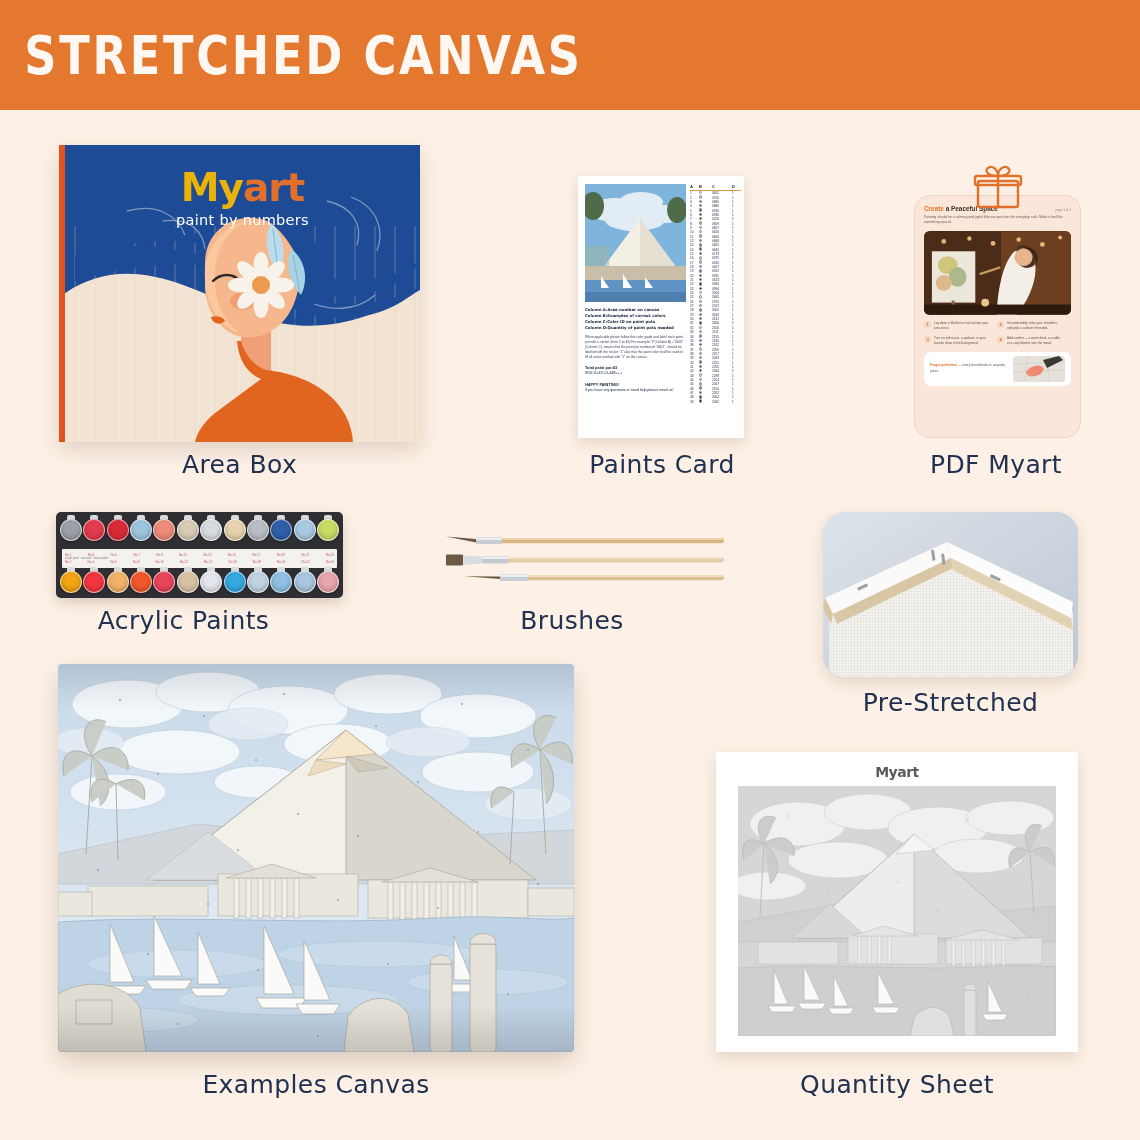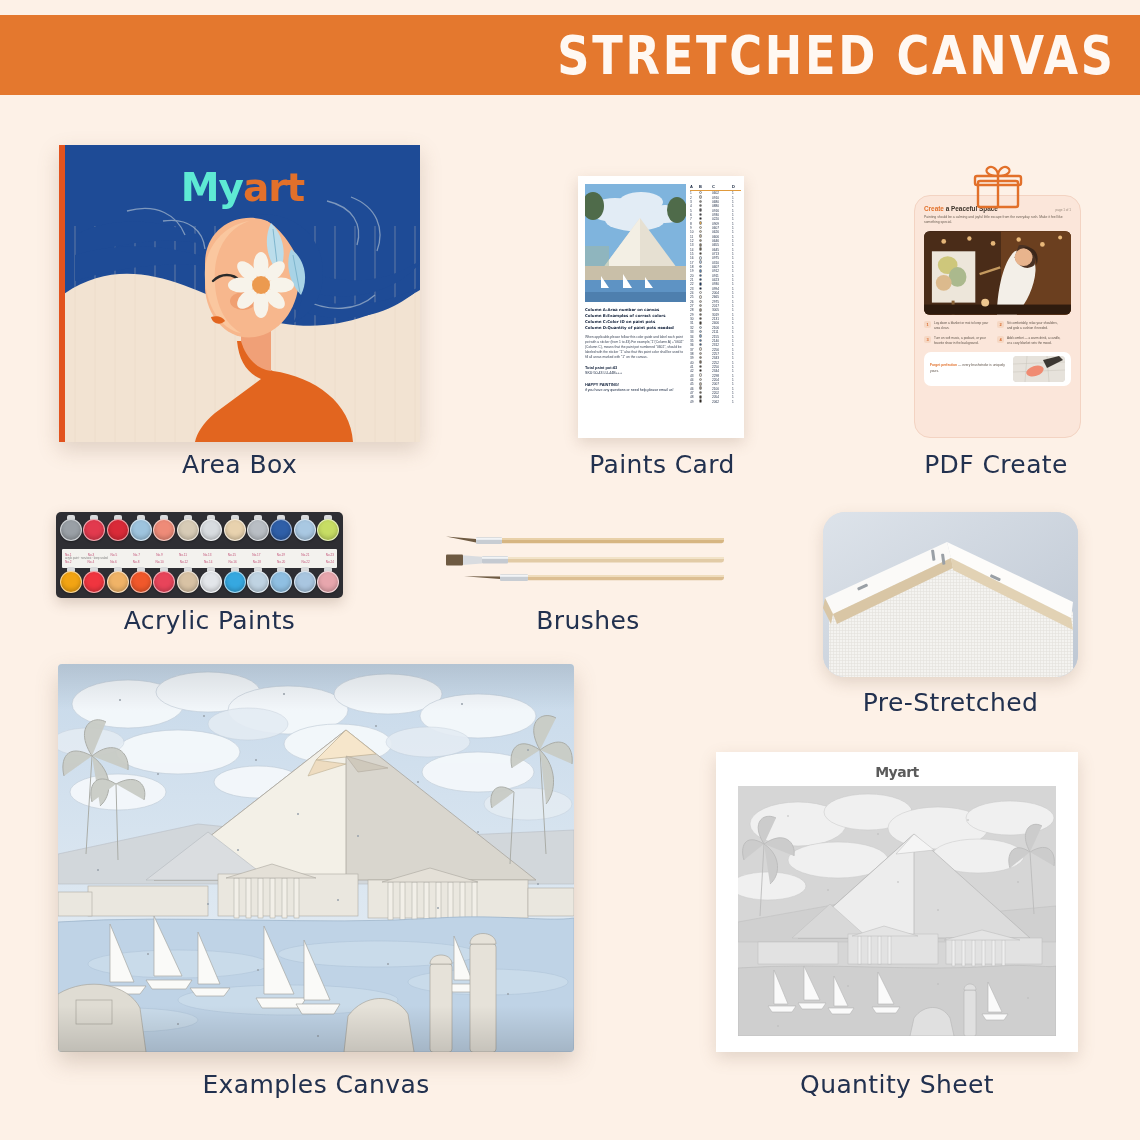--- a/index.html
+++ b/index.html
@@ -6,24 +6,24 @@
   html, body { width: 1140px; height: 1140px; }
   body {
     background: #FDF1E7;
     font-family: "Liberation Sans", sans-serif;
     overflow: hidden;
     position: relative;
   }
 
   
   .header {
-    position: absolute; left: 0; top: 15px;
-    width: 1140px; height: 80px;
+    position: absolute; left: 0; top: 0;
+    width: 1140px; height: 110px;
     background: #E4782E;
-    display: flex; align-items: center; justify-content: flex-end;
+    display: flex; align-items: center; justify-content: flex-start;
   }
   .header-title {
     color: #FFF8F2;
     font-family: "DejaVu Sans Condensed", "Liberation Sans Narrow", "Liberation Sans", sans-serif;
     font-weight: bold;
     font-size: 54px;
     letter-spacing: 3px;
     transform: scaleX(0.92);
   }
 
@@ -48,21 +48,21 @@
     box-shadow: 0 8px 20px rgba(120,90,70,0.22);
   }
   .box-logo {
     position: absolute; top: 20px; left: 0; width: 100%;
     text-align: center; z-index: 6;
   }
   .logo-word {
     font-family: "DejaVu Sans", "Liberation Sans", sans-serif;
     font-weight: bold; font-size: 39px; letter-spacing: -1px;
   }
-  .logo-my { color: #5eead4; }
+  .logo-my { color: #eab308; }
   .logo-art { color: #E2702A; }
   .box-sub {
     color: #FFFFFF; font-size: 14.5px; margin-top: 2px;
     letter-spacing: .3px;
     font-family: "DejaVu Sans", "Liberation Sans", sans-serif;
   }
   .box-cream-wave {
     position: absolute; left: -4px; bottom: -4px; width: 372px; height: 220px; z-index: 1;
   }
   .box-figure { position: absolute; left: 0; top: 0; width: 361px; height: 297px; z-index: 3; }
@@ -299,20 +299,21 @@
         <ellipse cx="14" cy="14" rx="12" ry="7" transform="rotate(45 14 14)"></ellipse>
         <ellipse cx="14" cy="-14" rx="12" ry="7" transform="rotate(-45 14 -14)"></ellipse>
         <ellipse cx="-14" cy="14" rx="12" ry="7" transform="rotate(-45 -14 14)"></ellipse>
       </g>
       <circle cx="0" cy="0" r="9" fill="#EC9A4F"></circle>
     </g>
   </svg>
 
   <div class="box-logo">
     <div class="logo-word"><span class="logo-my">My</span><span class="logo-art">art</span></div>
+    <div class="box-sub">paint by numbers</div>
   </div>
 </div>
 <div class="caption" style="left:59px; top:450px; width:361px;">Area Box</div>
 
 <div id="color-card">
   <div class="cc-left">
     <div class="cc-photo">
       <svg viewBox="0 0 101 118" style="width:101px;height:118px">
         <rect width="101" height="118" fill="#7FB4DD"></rect>
         <g fill="#EDF3F8" opacity="0.9">
@@ -733,21 +734,21 @@
               <path d="M14,0 L12,26"></path>
               <path d="M34,0 L36,26"></path>
           </g>
           <ellipse cx="22" cy="15" rx="9" ry="5" fill="#F08B72" transform="rotate(-18 22 15)"></ellipse>
           <path d="M30,4 L46,0 L50,4 L34,12 Z" fill="#3C3833"></path>
         </svg>
       </div>
     </div>
   </div>
 </div>
-<div class="caption" style="left:872px; top:450px; width:248px;">PDF Create</div>
+<div class="caption" style="left:872px; top:450px; width:248px;">PDF Myart</div>
 
 <div id="acrylic-paints">
   <div class="pot-row" id="pot-row-top">
       <div class="pot">
         <span class="pot-tab"></span>
         <span class="pot-lid" style="background:#9AA0A6"></span>
       </div>
       <div class="pot">
         <span class="pot-tab"></span>
         <span class="pot-lid" style="background:#E23A4E"></span>
@@ -868,21 +869,21 @@
       <div class="pot">
         <span class="pot-tab"></span>
         <span class="pot-lid" style="background:#A9C6E0"></span>
       </div>
       <div class="pot">
         <span class="pot-tab"></span>
         <span class="pot-lid" style="background:#E7A6AD"></span>
       </div>
     </div>
 </div>
-<div class="caption" style="left:66px; top:606px; width:287px;">Acrylic Paints</div>
+<div class="caption" style="left:40px; top:606px; width:287px;">Acrylic Paints</div>
 
 <div id="brushes">
   <svg viewBox="0 0 296 66" style="width:296px;height:66px">
 
     <g>
       <rect x="72" y="11" width="224" height="5.2" rx="2.4" fill="#D7B682"></rect>
       <rect x="72" y="11" width="224" height="2" fill="#E8D0A8"></rect>
       <rect x="48" y="10.2" width="26" height="6.8" rx="1" fill="#C8CDD3"></rect>
       <rect x="48" y="10.8" width="26" height="2" fill="#F2F4F6"></rect>
       <path d="M48,12 L18,9.6 L48,15.4 Z" fill="#6E5A42"></path>
@@ -899,21 +900,21 @@
 
     <g>
       <rect x="98" y="48" width="198" height="5.2" rx="2.4" fill="#DCBE92"></rect>
       <rect x="98" y="48" width="198" height="2" fill="#EFDCBC"></rect>
       <rect x="72" y="47.2" width="28" height="6.8" rx="1" fill="#C8CDD3"></rect>
       <rect x="72" y="47.8" width="28" height="2" fill="#F2F4F6"></rect>
       <path d="M72,49.4 L36,49.2 L72,52 Z" fill="#6E5A42"></path>
     </g>
   </svg>
 </div>
-<div class="caption" style="left:440px; top:606px; width:296px;">Brushes</div>
+<div class="caption" style="left:424px; top:606px; width:296px;">Brushes</div>
 
 <div id="pre-stretched">
   <svg viewBox="0 0 255 165" style="width:255px;height:165px">
     <defs>
       <linearGradient id="bgps" x1="0" y1="0" x2="1" y2="1">
         <stop offset="0%" stop-color="#DDE3EA"></stop>
           <stop offset="100%" stop-color="#BEC7D3"></stop>
       </linearGradient>
       <pattern id="weave" width="3" height="3" patternUnits="userSpaceOnUse">
         <rect width="3" height="3" fill="#F4F3F0"></rect>

